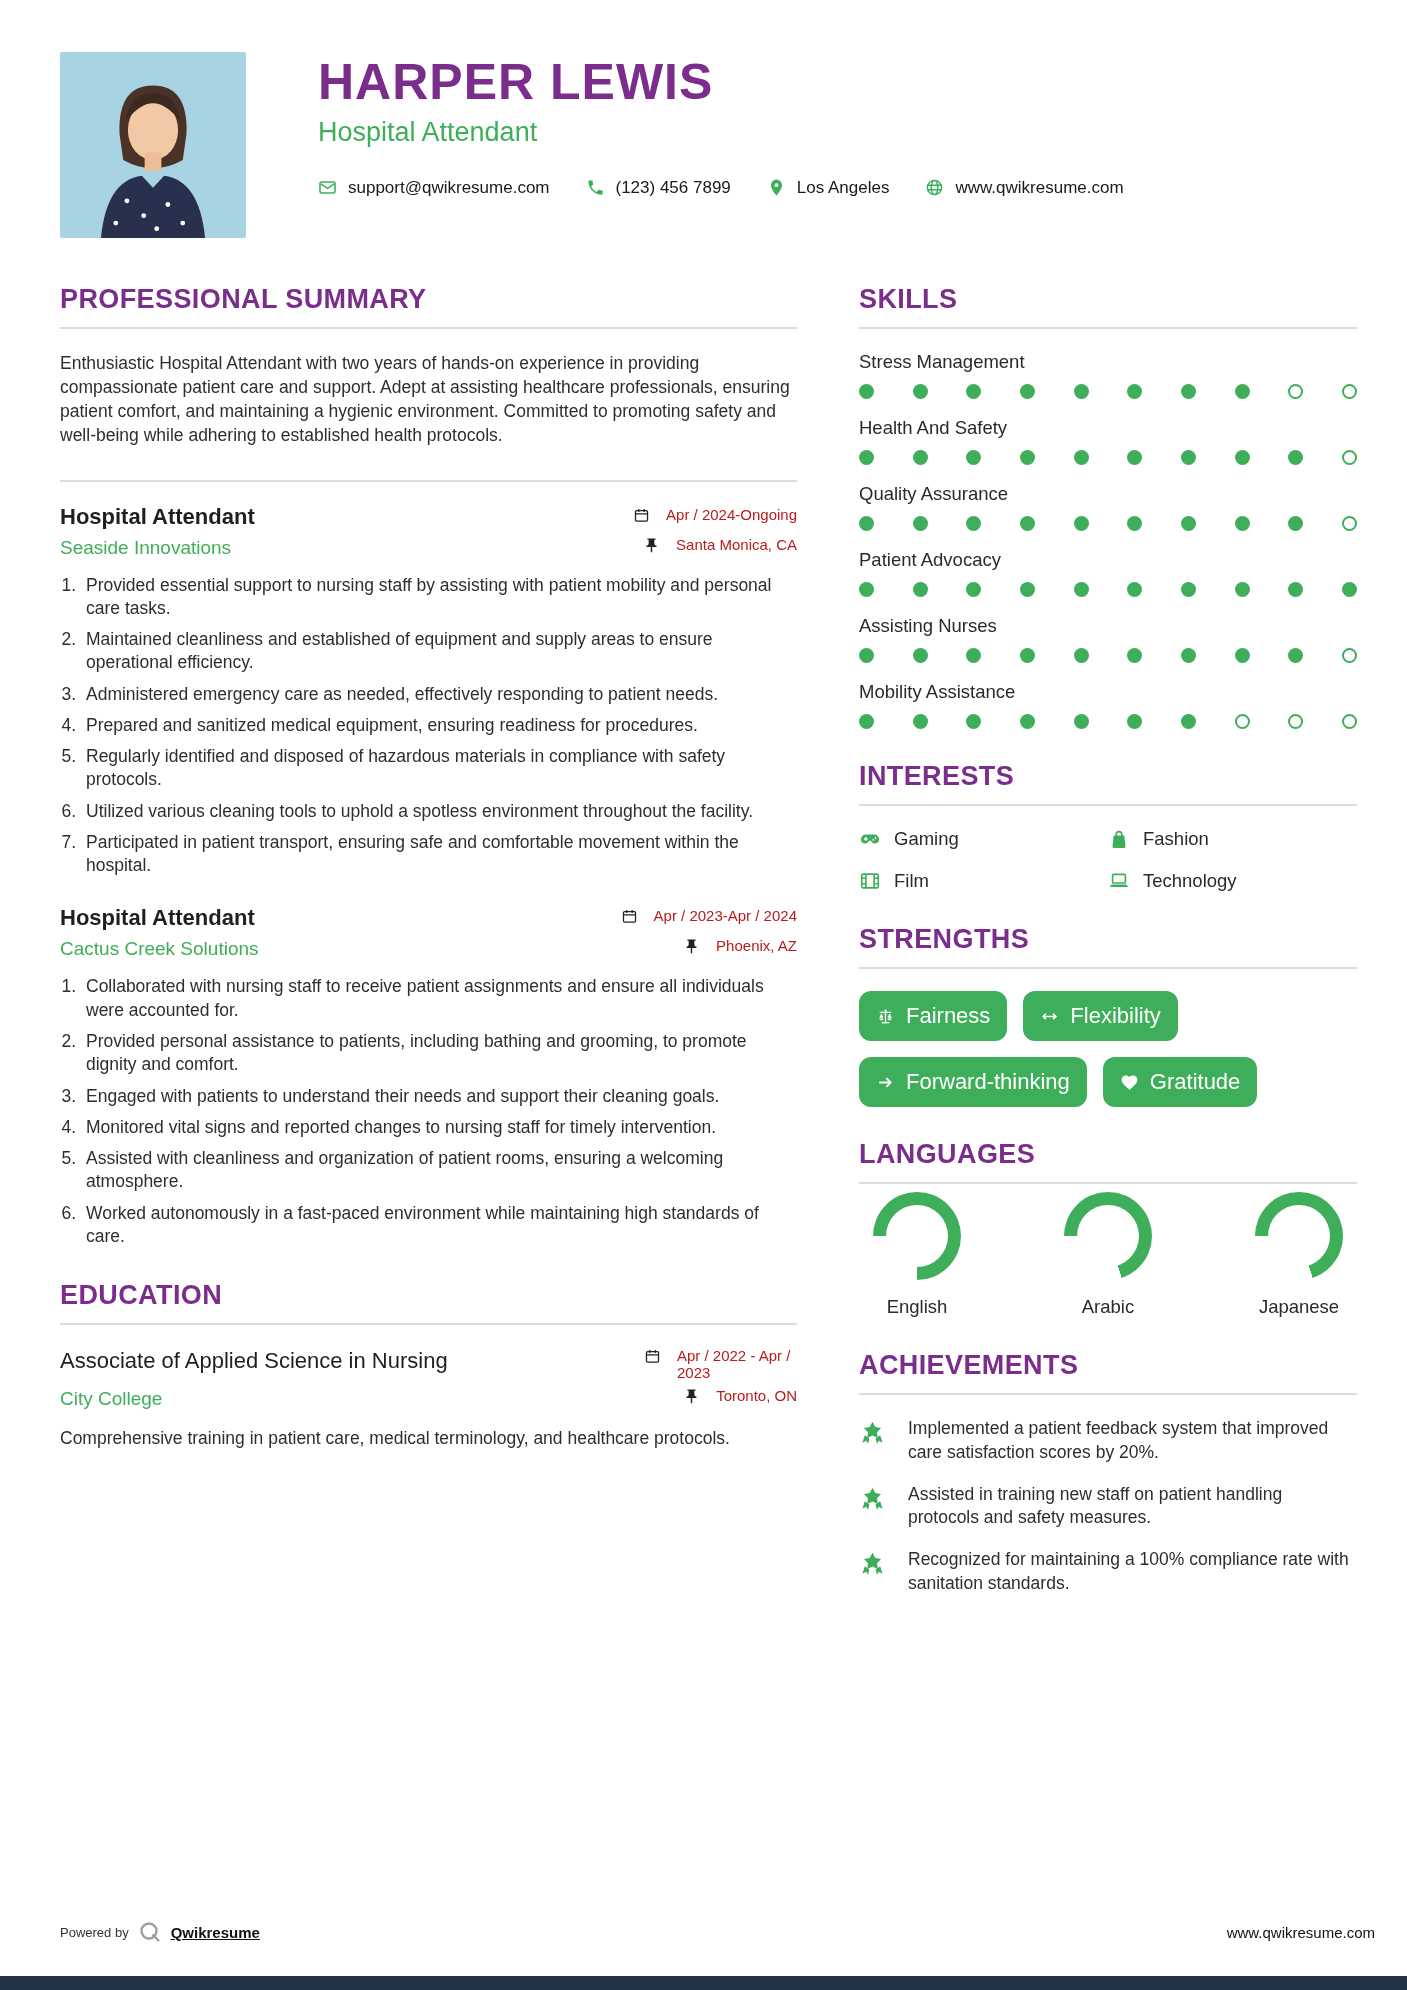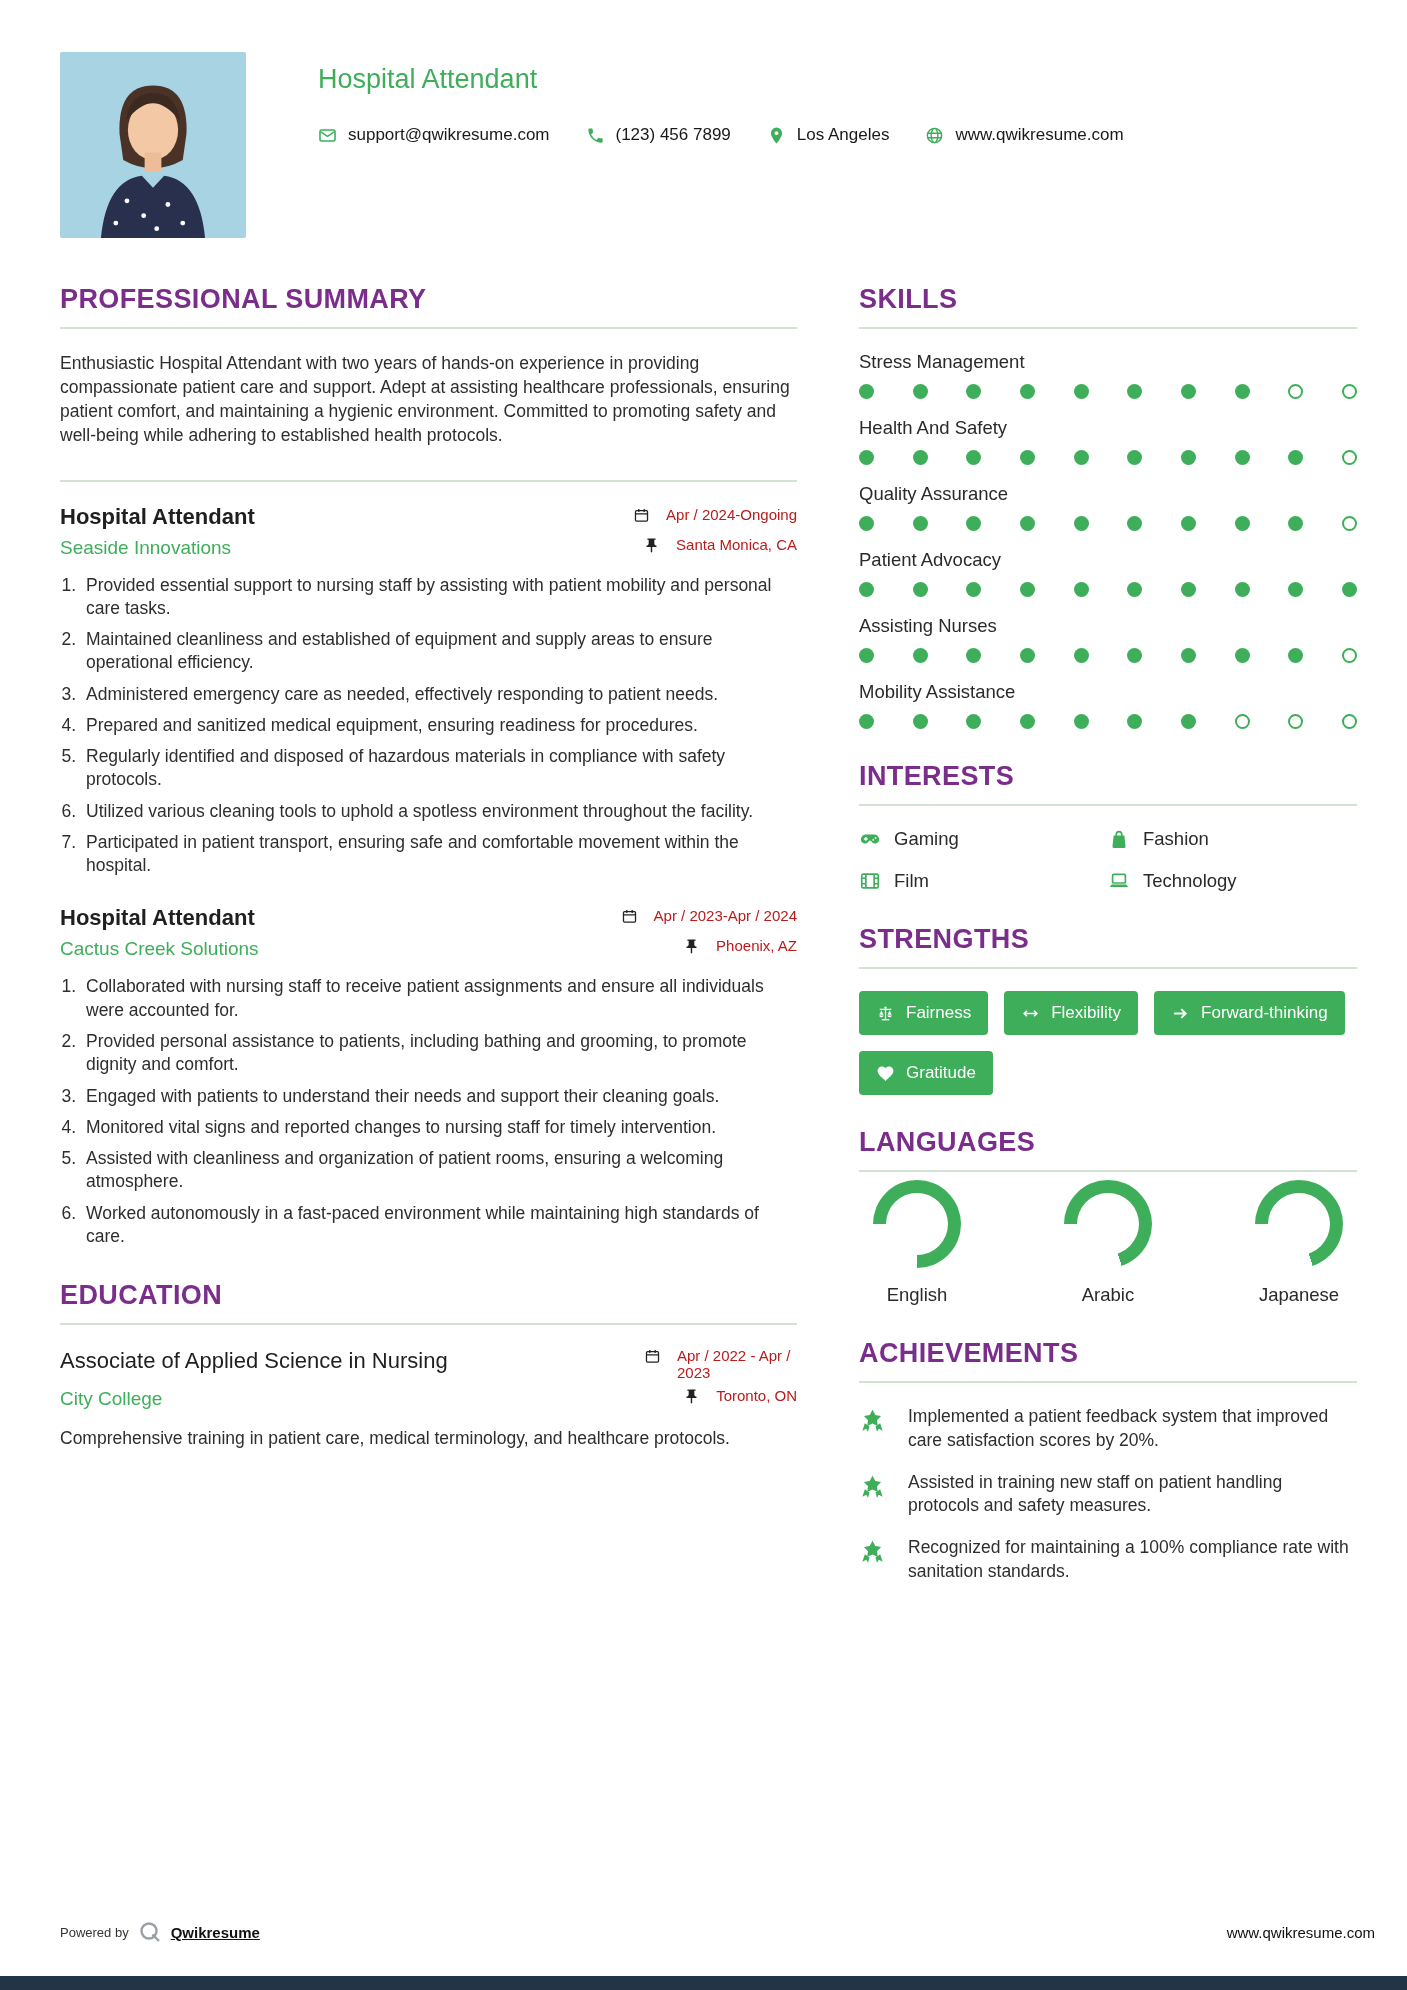--- a/index.html
+++ b/index.html
@@ -51,22 +51,22 @@
 .skill{margin-bottom:18px}
 .skill-name{font-size:18.5px;color:#2a2a2a;margin-bottom:11px}
 .dots{display:flex;justify-content:space-between}
 .dot{width:15px;height:15px;border-radius:50%;background:var(--green)}
 .dot.empty{background:#fff;border:2.5px solid var(--green)}
 
 .interests{display:grid;grid-template-columns:1fr 1fr;row-gap:20px}
 .interest{display:flex;align-items:center;gap:13px;font-size:18.5px;color:#2a2a2a}
 
 .strengths{display:flex;flex-wrap:wrap;gap:16px}
-.chip{display:inline-flex;align-items:flex-end;gap:11px;background:var(--green);color:#fff;
-      font-size:17px;padding:12px 17px;border-radius:4px}
+.chip{display:inline-flex;align-items:center;gap:11px;background:var(--green);color:#fff;
+      font-size:22px;padding:12px 17px;border-radius:12px}
 .chip .icon{color:#fff}
 
 .langs{display:flex;justify-content:space-between;padding:0 14px;margin-top:8px}
 .lang{text-align:center}
 .ring{width:88px;height:88px;border-radius:50%;position:relative;margin:0 auto}
 .ring::after{content:"";position:absolute;inset:13px;border-radius:50%;background:#fff}
 .lang-name{font-size:18.5px;color:#2a2a2a;margin-top:16px}
 
 .ach{display:flex;gap:22px;margin-bottom:18px}
 .ach .icon{flex:none;margin-top:2px}
@@ -98,20 +98,21 @@
           <circle cx="36" cy="80" r="1.3"></circle>
             <circle cx="45" cy="88" r="1.3"></circle>
             <circle cx="58" cy="82" r="1.3"></circle>
           <circle cx="66" cy="92" r="1.3"></circle>
             <circle cx="30" cy="92" r="1.3"></circle>
             <circle cx="52" cy="95" r="1.3"></circle>
         </g>
       </svg>
     </div>
     <div class="head-right">
+      <div class="h-name">HARPER LEWIS</div>
       <div class="h-title">Hospital Attendant</div>
       <div class="h-contacts" id="contacts">
           <div class="contact">
             <span class="icon">
               <svg viewBox="0 0 24 24" fill="none" stroke="currentColor" stroke-width="2" width="19" height="19">
                 <rect x="2.5" y="5" width="19" height="14" rx="2"></rect>
                 <path d="M3.5 7.5 12 13l8.5-5.5"></path>
               </svg>
             </span>
             <span>support@qwikresume.com</span>

